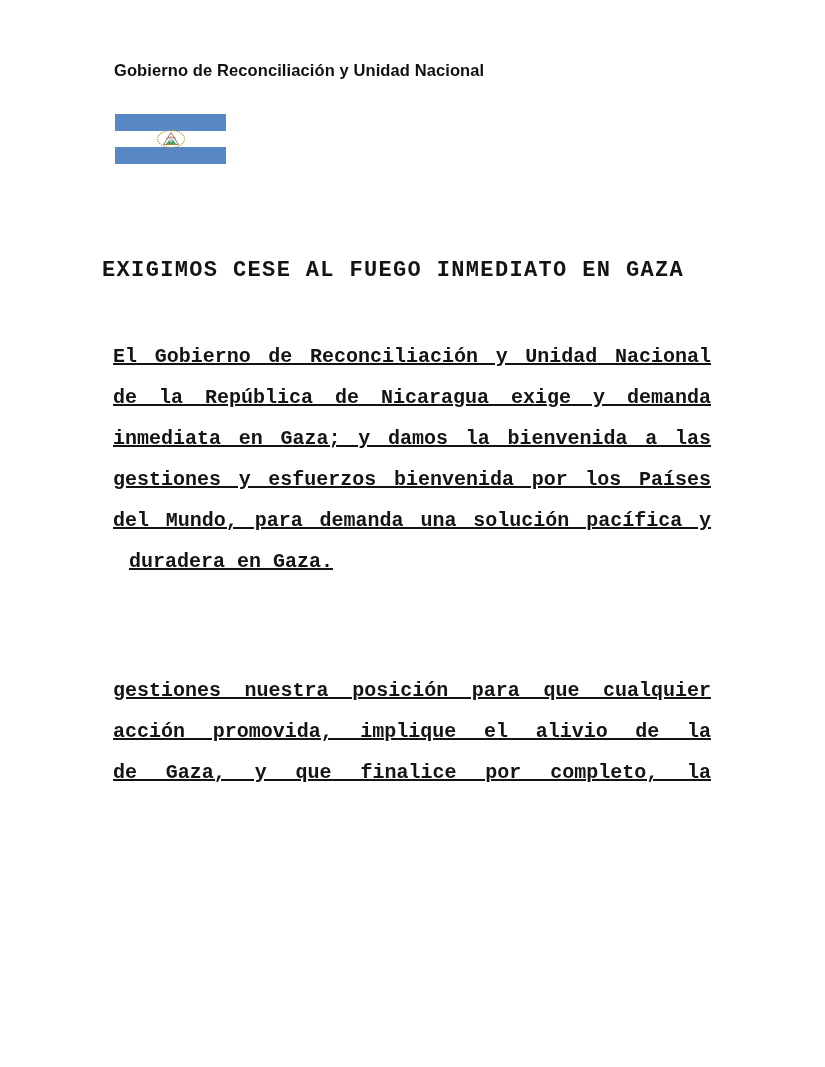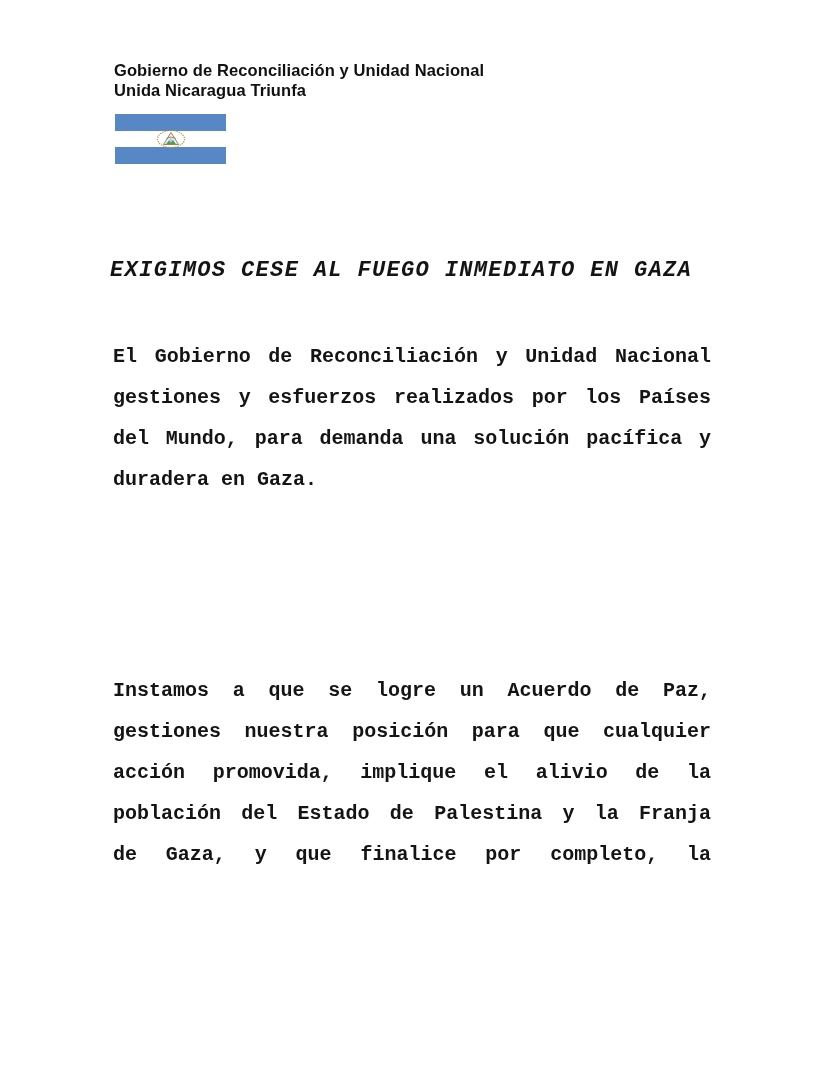--- a/index.html
+++ b/index.html
@@ -41,87 +41,87 @@
   .flag .stripe.white { height: 16px; background: #ffffff; }
   .flag .emblem {
     position: absolute;
     left: 50%;
     top: 50%;
     transform: translate(-50%, -50%);
   }
 
   .doc-title {
     position: absolute;
-    left: 110px;
+    left: 102px;
     top: 260px;
     color: #141414;
     font-family: "Liberation Mono", "DejaVu Sans Mono", monospace;
     font-weight: bold;
     font-size: 22px;
     line-height: 1.0;
     letter-spacing: 1.35px;
     white-space: nowrap;
-    font-style: italic;
   }
 
   .paragraph {
     position: absolute;
     left: 113px;
     width: 598px;
     color: #141414;
     font-family: "Liberation Mono", "DejaVu Sans Mono", monospace;
     font-weight: bold;
     font-size: 20px;
     line-height: 41px;
   }
   .paragraph-1 { top: 336px; }
   .paragraph-2 { top: 670px; }
 
   .para-line {
     text-align: justify;
     text-align-last: justify;
     white-space: normal;
+    text-decoration: underline;
   }
   .para-line.last {
     text-align-last: left;
+    margin-left: 16px;
   }
 </style>
 </head>
 <body>
 
 <div class="page">
 
   <div class="header">
     <div>Gobierno de Reconciliación y Unidad Nacional</div>
-    <div>Unida Nicaragua Triunfa</div>
   </div>
 
   <div class="flag">
     <div class="stripe blue"></div>
     <div class="stripe white"></div>
     <div class="stripe blue"></div>
     <svg class="emblem" width="30" height="20" viewBox="0 0 30 20" aria-hidden="true">
       <ellipse cx="15" cy="10" rx="13.5" ry="8.5" fill="none" stroke="#b09a3e" stroke-width="1.2" stroke-dasharray="1.3 1.1"></ellipse>
       <polygon points="15,3.5 22.5,15.5 7.5,15.5" fill="#eef6fb" stroke="#8a7a30" stroke-width="0.9"></polygon>
       <polygon points="15,9 20.8,15 9.2,15" fill="#a8cdea" stroke="none"></polygon>
       <polygon points="10.5,15 13,11.5 15,14 17,11 19.5,15" fill="#4e9a4e" stroke="none"></polygon>
       <path d="M10.5 9.5 Q15 6.5 19.5 9.5" fill="none" stroke="#c24a3a" stroke-width="0.8"></path>
     </svg>
   </div>
 
   <div class="doc-title">EXIGIMOS CESE AL FUEGO INMEDIATO EN GAZA</div>
 
   <div class="paragraph paragraph-1">
       <div class="para-line">El Gobierno de Reconciliación y Unidad Nacional</div>
-      <div class="para-line">gestiones y esfuerzos realizados por los Países</div>
+      <div class="para-line">de la República de Nicaragua exige y demanda</div>
+      <div class="para-line">inmediata en Gaza; y damos la bienvenida a las</div>
+      <div class="para-line">gestiones y esfuerzos bienvenida por los Países</div>
       <div class="para-line">del Mundo, para demanda una solución pacífica y</div>
       <div class="para-line last">duradera en Gaza.</div>
     </div>
 
   <div class="paragraph paragraph-2">
-      <div class="para-line">Instamos a que se logre un Acuerdo de Paz,</div>
       <div class="para-line">gestiones nuestra posición para que cualquier</div>
       <div class="para-line">acción promovida, implique el alivio de la</div>
-      <div class="para-line">población del Estado de Palestina y la Franja</div>
       <div class="para-line">de Gaza, y que finalice por completo, la</div>
     </div>
 
 </div>
 
 </body></html>

